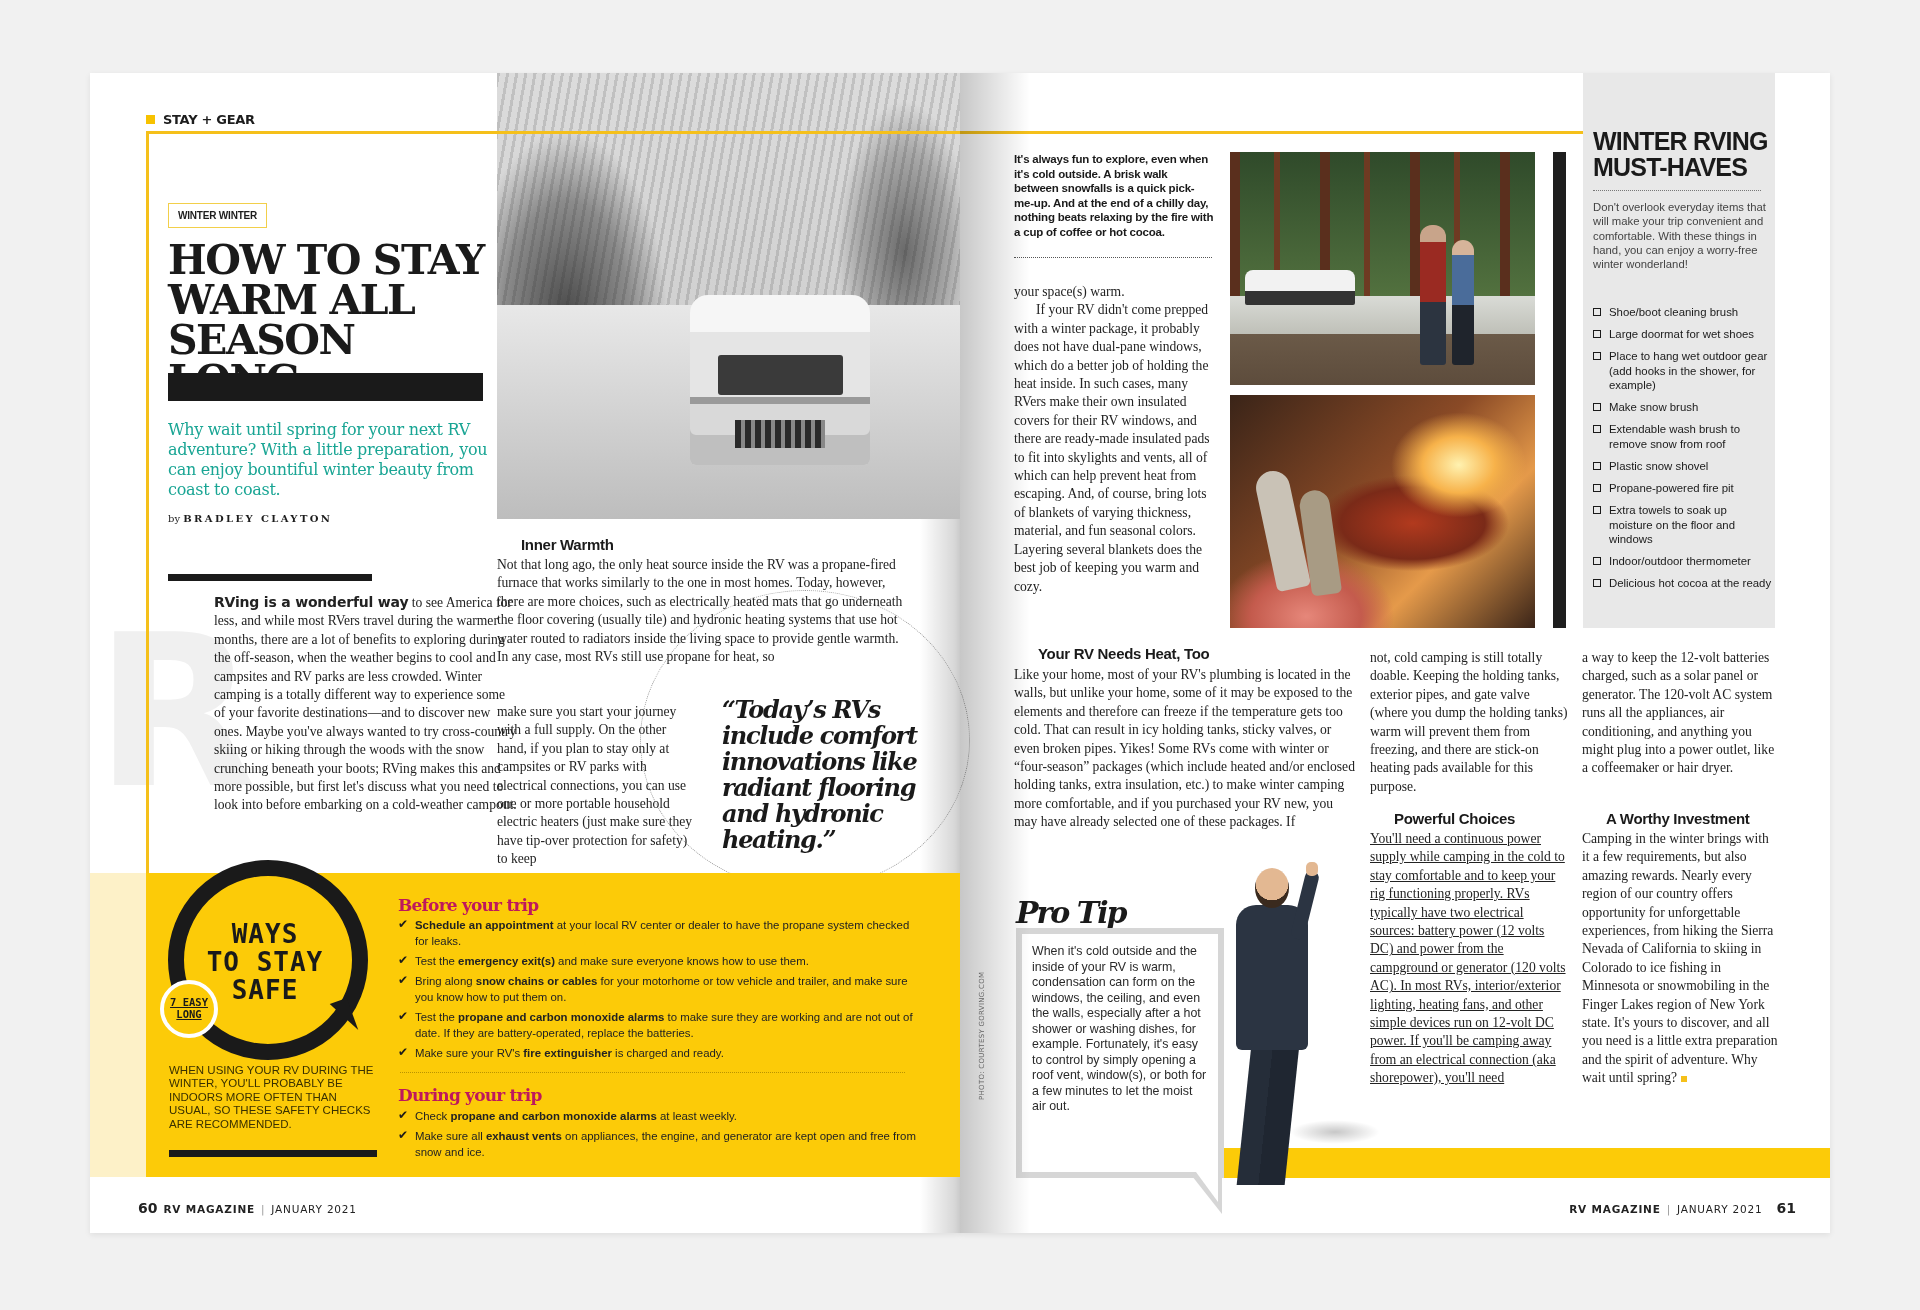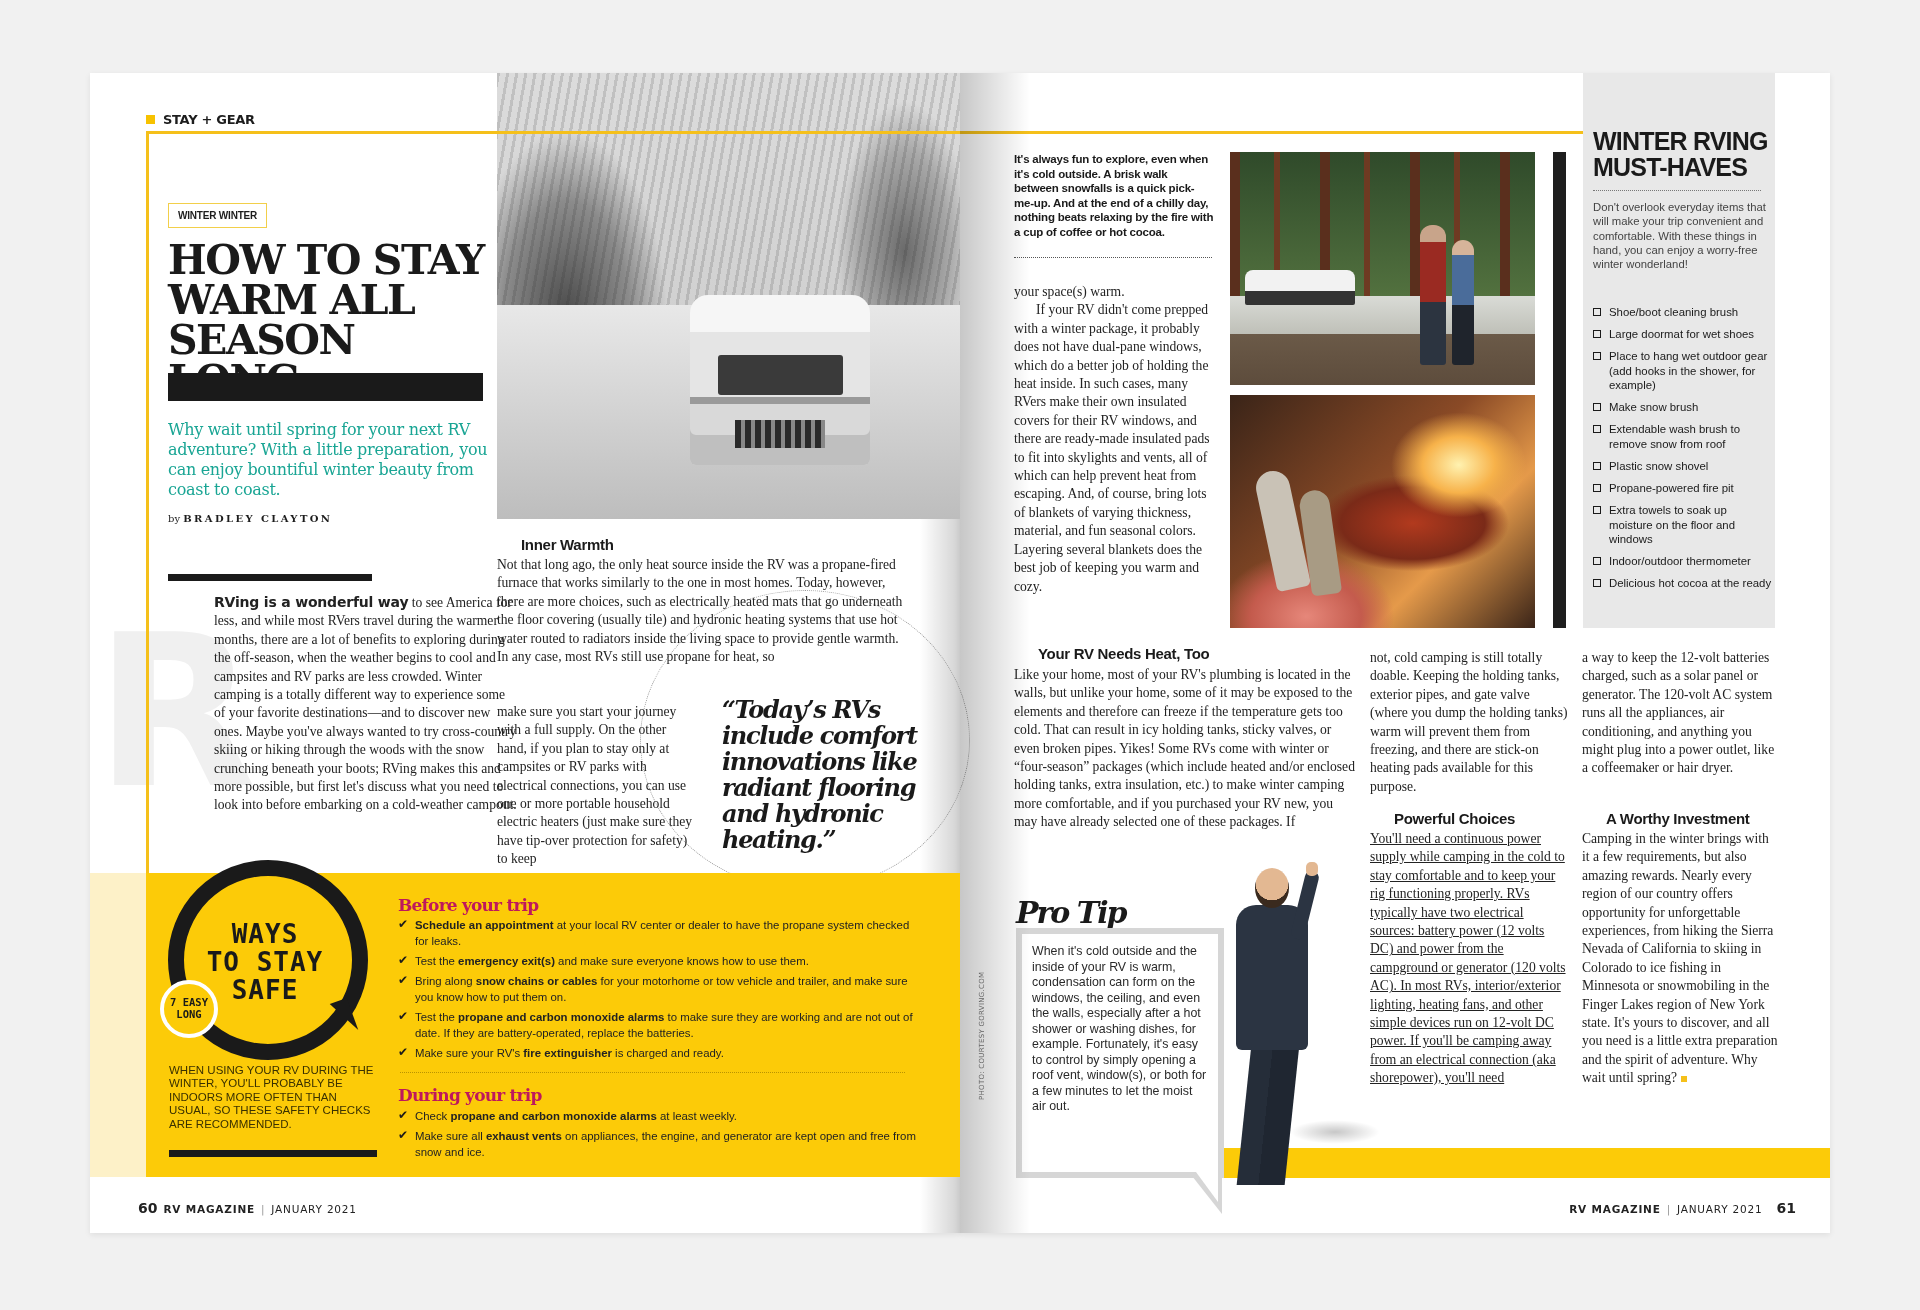--- a/index.html
+++ b/index.html
@@ -70,21 +70,21 @@
   .col2-narrow { left: 497px; top: 703px; width: 200px; }
   .pullquote { left: 722px; top: 697px; width: 200px; font-family: "DejaVu Serif", serif; font-style: italic; font-weight: bold; font-size: 24px; line-height: 26px; letter-spacing: -1.3px; color: #1a1a1a; }
   .dots-circle { left: 640px; top: 590px; width: 330px; height: 300px; border: 1.5px dotted #9a9a9a; border-radius: 50%; }
 
   
   .cream { left: 90px; top: 873px; width: 56px; height: 304px; background: #fdf1c8; }
   .ybox { left: 146px; top: 873px; width: 814px; height: 304px; background: #fccb08; }
   .ring { left: 168px; top: 860px; width: 200px; height: 200px; border: 16px solid #1a1a1a; border-radius: 50%; }
   .ring-tail { left: 335px; top: 1000px; width: 0; height: 0; border-left: 18px solid transparent; border-right: 0 solid transparent; border-top: 34px solid #1a1a1a; transform: rotate(-20deg); }
   .ways { left: 200px; top: 920px; width: 130px; text-align: center; font: bold 26px "DejaVu Sans Mono", monospace; line-height: 28px; letter-spacing: 1px; color: #1a1a1a; }
-  .steps-badge { left: 160px; top: 980px; width: 58px; height: 58px; border-radius: 50%; background: #fccb08; border: 4px solid #fff; text-align: center; font: bold 10.5px "DejaVu Sans Mono", monospace; line-height: 12px; padding-top: 12px; color: #1a1a1a; }
+  .steps-badge { left: 160px; top: 980px; width: 58px; height: 58px; border-radius: 50%; background: #fccb08; border: 4px solid #fff; text-align: center; font: bold 10.5px "DejaVu Sans Mono", monospace; line-height: 12px; padding-top: 12px; color: #1a1a1a; text-decoration: underline; }
   .ybox-note { left: 169px; top: 1064px; width: 210px; font: 11.5px "Liberation Sans Narrow", "Liberation Sans", sans-serif; line-height: 13.4px; color: #3a3100; text-transform: uppercase; }
   .ybox-bar { left: 169px; top: 1150px; width: 208px; height: 7px; background: #1a1a1a; }
   .ybox-hd { font-family: "DejaVu Serif", serif; font-weight: bold; font-size: 17px; letter-spacing: -0.8px; color: #be185d; }
   .before-hd { left: 398px; top: 895px; }
   .during-hd { left: 398px; top: 1085px; }
   .checklist { width: 520px; font: 11.4px "Liberation Sans Narrow", "Liberation Sans", sans-serif; line-height: 16px; color: #222; list-style: none; }
   .checklist li { position: relative; padding-left: 17px; margin-bottom: 4px; }
   .checklist li .ck { position: absolute; left: 0; top: 0; font: bold 12px "DejaVu Sans", sans-serif; color: #1a1a1a; }
   .checklist b { font-weight: bold; }
   .before-list { left: 398px; top: 917px; }

